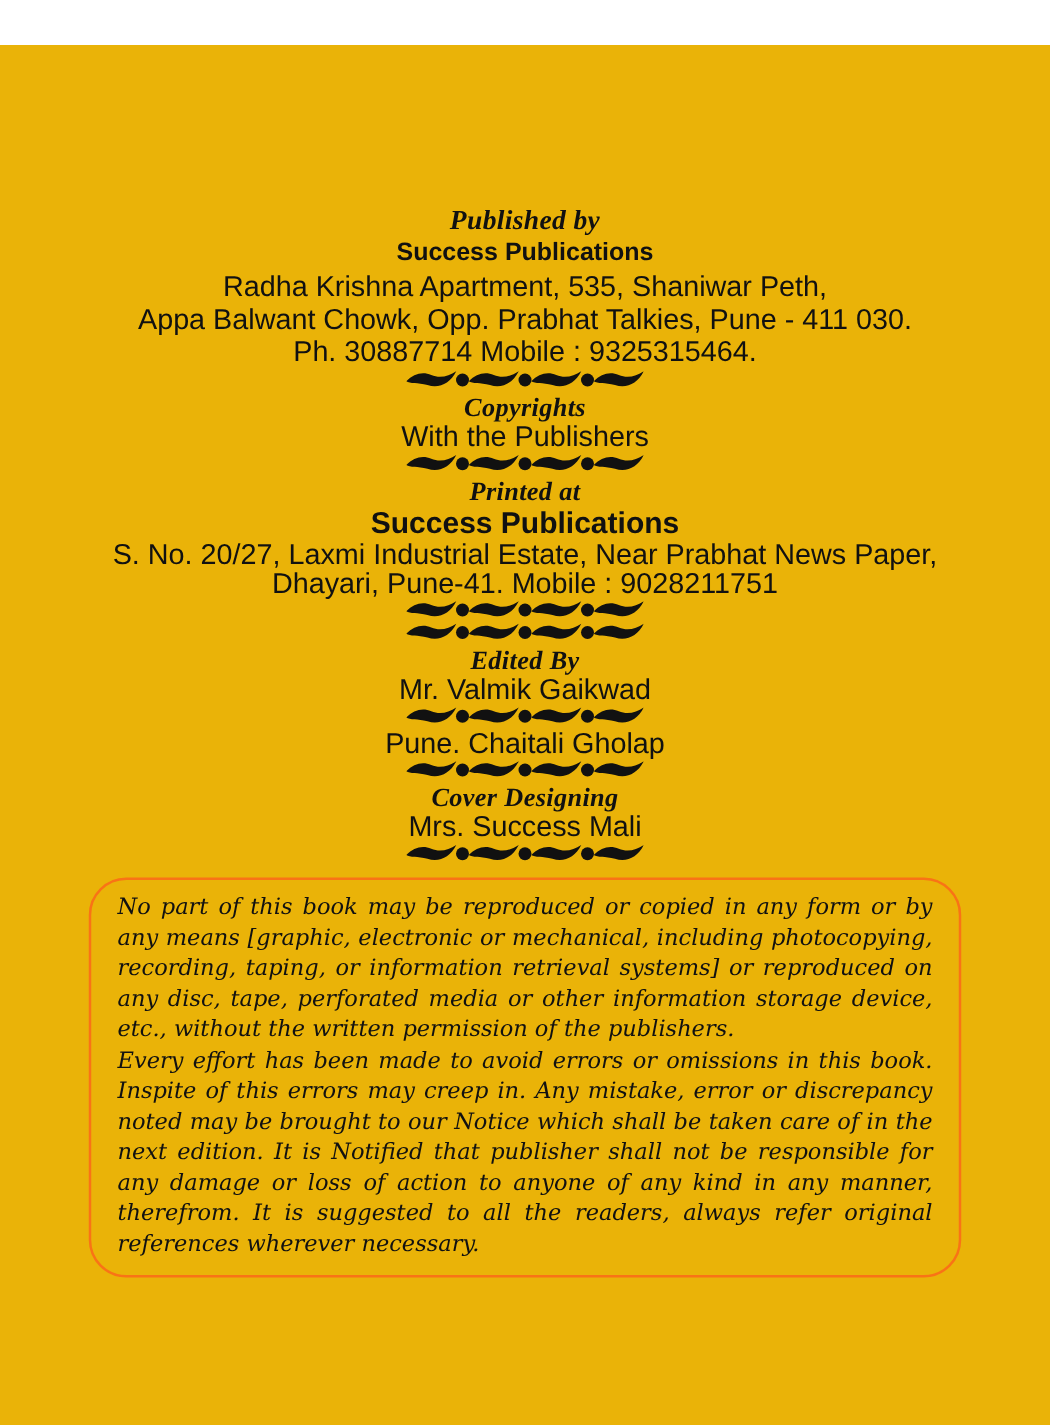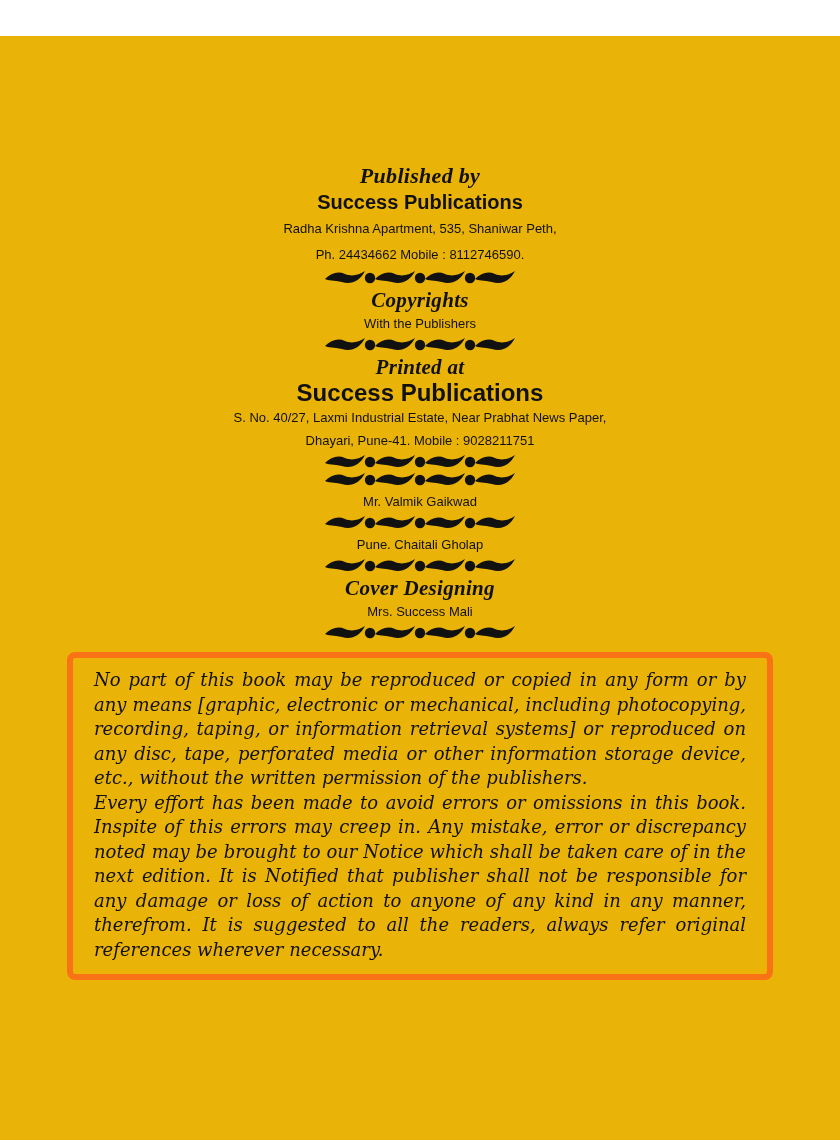--- a/index.html
+++ b/index.html
@@ -19,38 +19,38 @@
   .h-serif {
     font-family: "Liberation Serif", serif;
     font-style: italic;
     font-weight: bold;
     font-size: 22px;
     line-height: 27px;
     letter-spacing: 0.3px;
   }
   .h-serif.name { font-size: 23px; }
   .h-serif.compact { font-size: 21px; line-height: 24px; }
-  .sans { font-size: 13px; line-height: 26px; text-align: center; }
+  .sans { font-size: 23px; line-height: 26px; text-align: center; }
   .sans.compact { line-height: 23px; }
   .org-small { font-weight: bold; font-size: 20px; line-height: 27px; }
   .org-big { font-weight: bold; font-size: 24px; line-height: 27px; }
   .divider { margin: 2px auto; height: 16px; width: 190px; }
   .divider svg { display: block; }
   .isbn {
     font-weight: bold;
     font-size: 21px;
     line-height: 24px;
     margin-top: 3px;
     letter-spacing: 0.2px;
   }
   .disclaimer-box {
     width: 652px;
     margin: 11px auto 0 auto;
-    border: 6px solid #f97316;
-    border-radius: 8px;
+    border: 2px solid #f97316;
+    border-radius: 30px;
     padding: 10px 21px 12px 21px;
     text-align: justify;
     font-family: "DejaVu Serif", serif;
     font-style: italic;
     font-size: 18px;
     line-height: 24.5px;
   }
   .disclaimer-box p { margin: 0; }
   .hidden-defs { position: absolute; width: 0; height: 0; overflow: hidden; }
 </style>
@@ -72,55 +72,57 @@
       <use href="#orn-unit" x="150" y="0"></use>
     </g>
   </defs>
 </svg>
 
 <div class="page">
 
   <div class="h-serif">Published by</div>
   <div class="org-small">Success Publications</div>
   <div class="sans">Radha Krishna Apartment, 535, Shaniwar Peth,</div>
-  <div class="sans">Ph. 24434662  Mobile : 8112746590.</div>
+  <div class="sans">Appa Balwant Chowk, Opp. Prabhat Talkies, Pune - 411 030.</div>
+  <div class="sans">Ph. 30887714  Mobile : 9325315464.</div>
 
   <div class="divider">
     <svg width="190" height="16" viewBox="0 0 190 16">
         <use href="#orn-row"></use>
       </svg>
   </div>
 
   <div class="h-serif compact">Copyrights</div>
   <div class="sans compact">With the Publishers</div>
 
   <div class="divider">
     <svg width="190" height="16" viewBox="0 0 190 16">
         <use href="#orn-row"></use>
       </svg>
   </div>
 
   <div class="h-serif compact">Printed at</div>
   <div class="org-big">Success Publications</div>
-  <div class="sans compact">S. No. 40/27, Laxmi Industrial Estate, Near Prabhat News Paper,</div>
+  <div class="sans compact">S. No. 20/27, Laxmi Industrial Estate, Near Prabhat News Paper,</div>
   <div class="sans compact">Dhayari, Pune-41. Mobile : 9028211751</div>
 
   <div class="divider">
     <svg width="190" height="16" viewBox="0 0 190 16">
         <use href="#orn-row"></use>
       </svg>
   </div>
 
 
   <div class="divider">
     <svg width="190" height="16" viewBox="0 0 190 16">
         <use href="#orn-row"></use>
       </svg>
   </div>
 
+  <div class="h-serif compact">Edited By</div>
   <div class="sans compact">Mr. Valmik Gaikwad</div>
 
   <div class="divider">
     <svg width="190" height="16" viewBox="0 0 190 16">
         <use href="#orn-row"></use>
       </svg>
   </div>
 
   <div class="sans compact">Pune. Chaitali Gholap</div>
 

